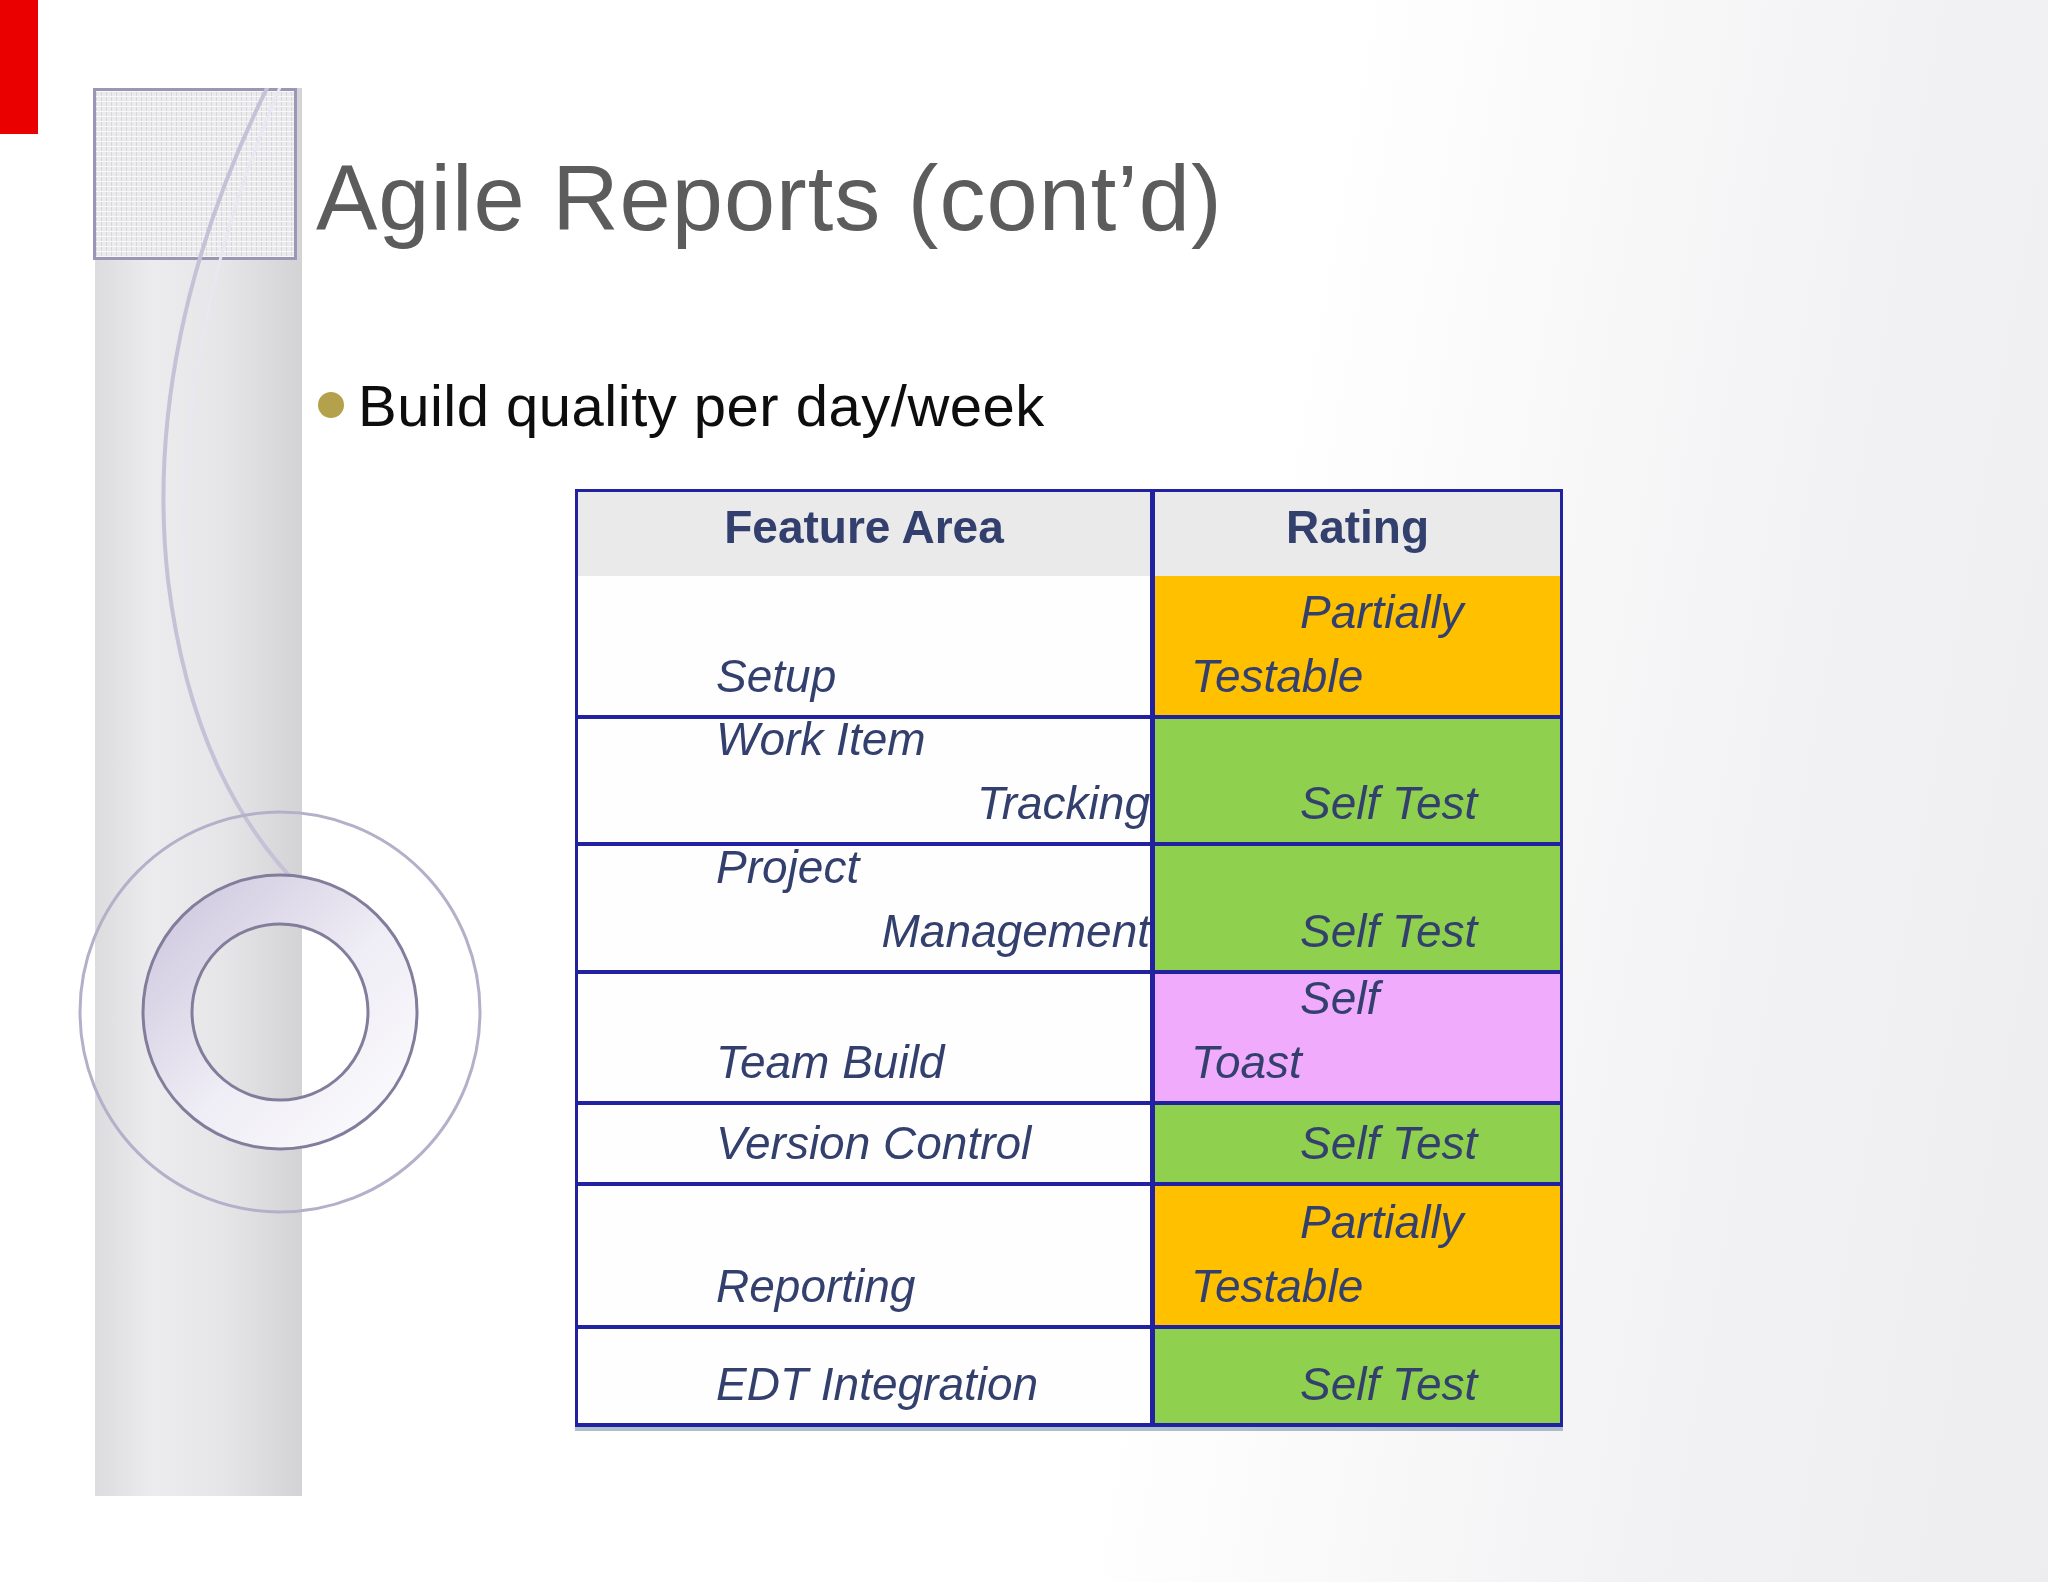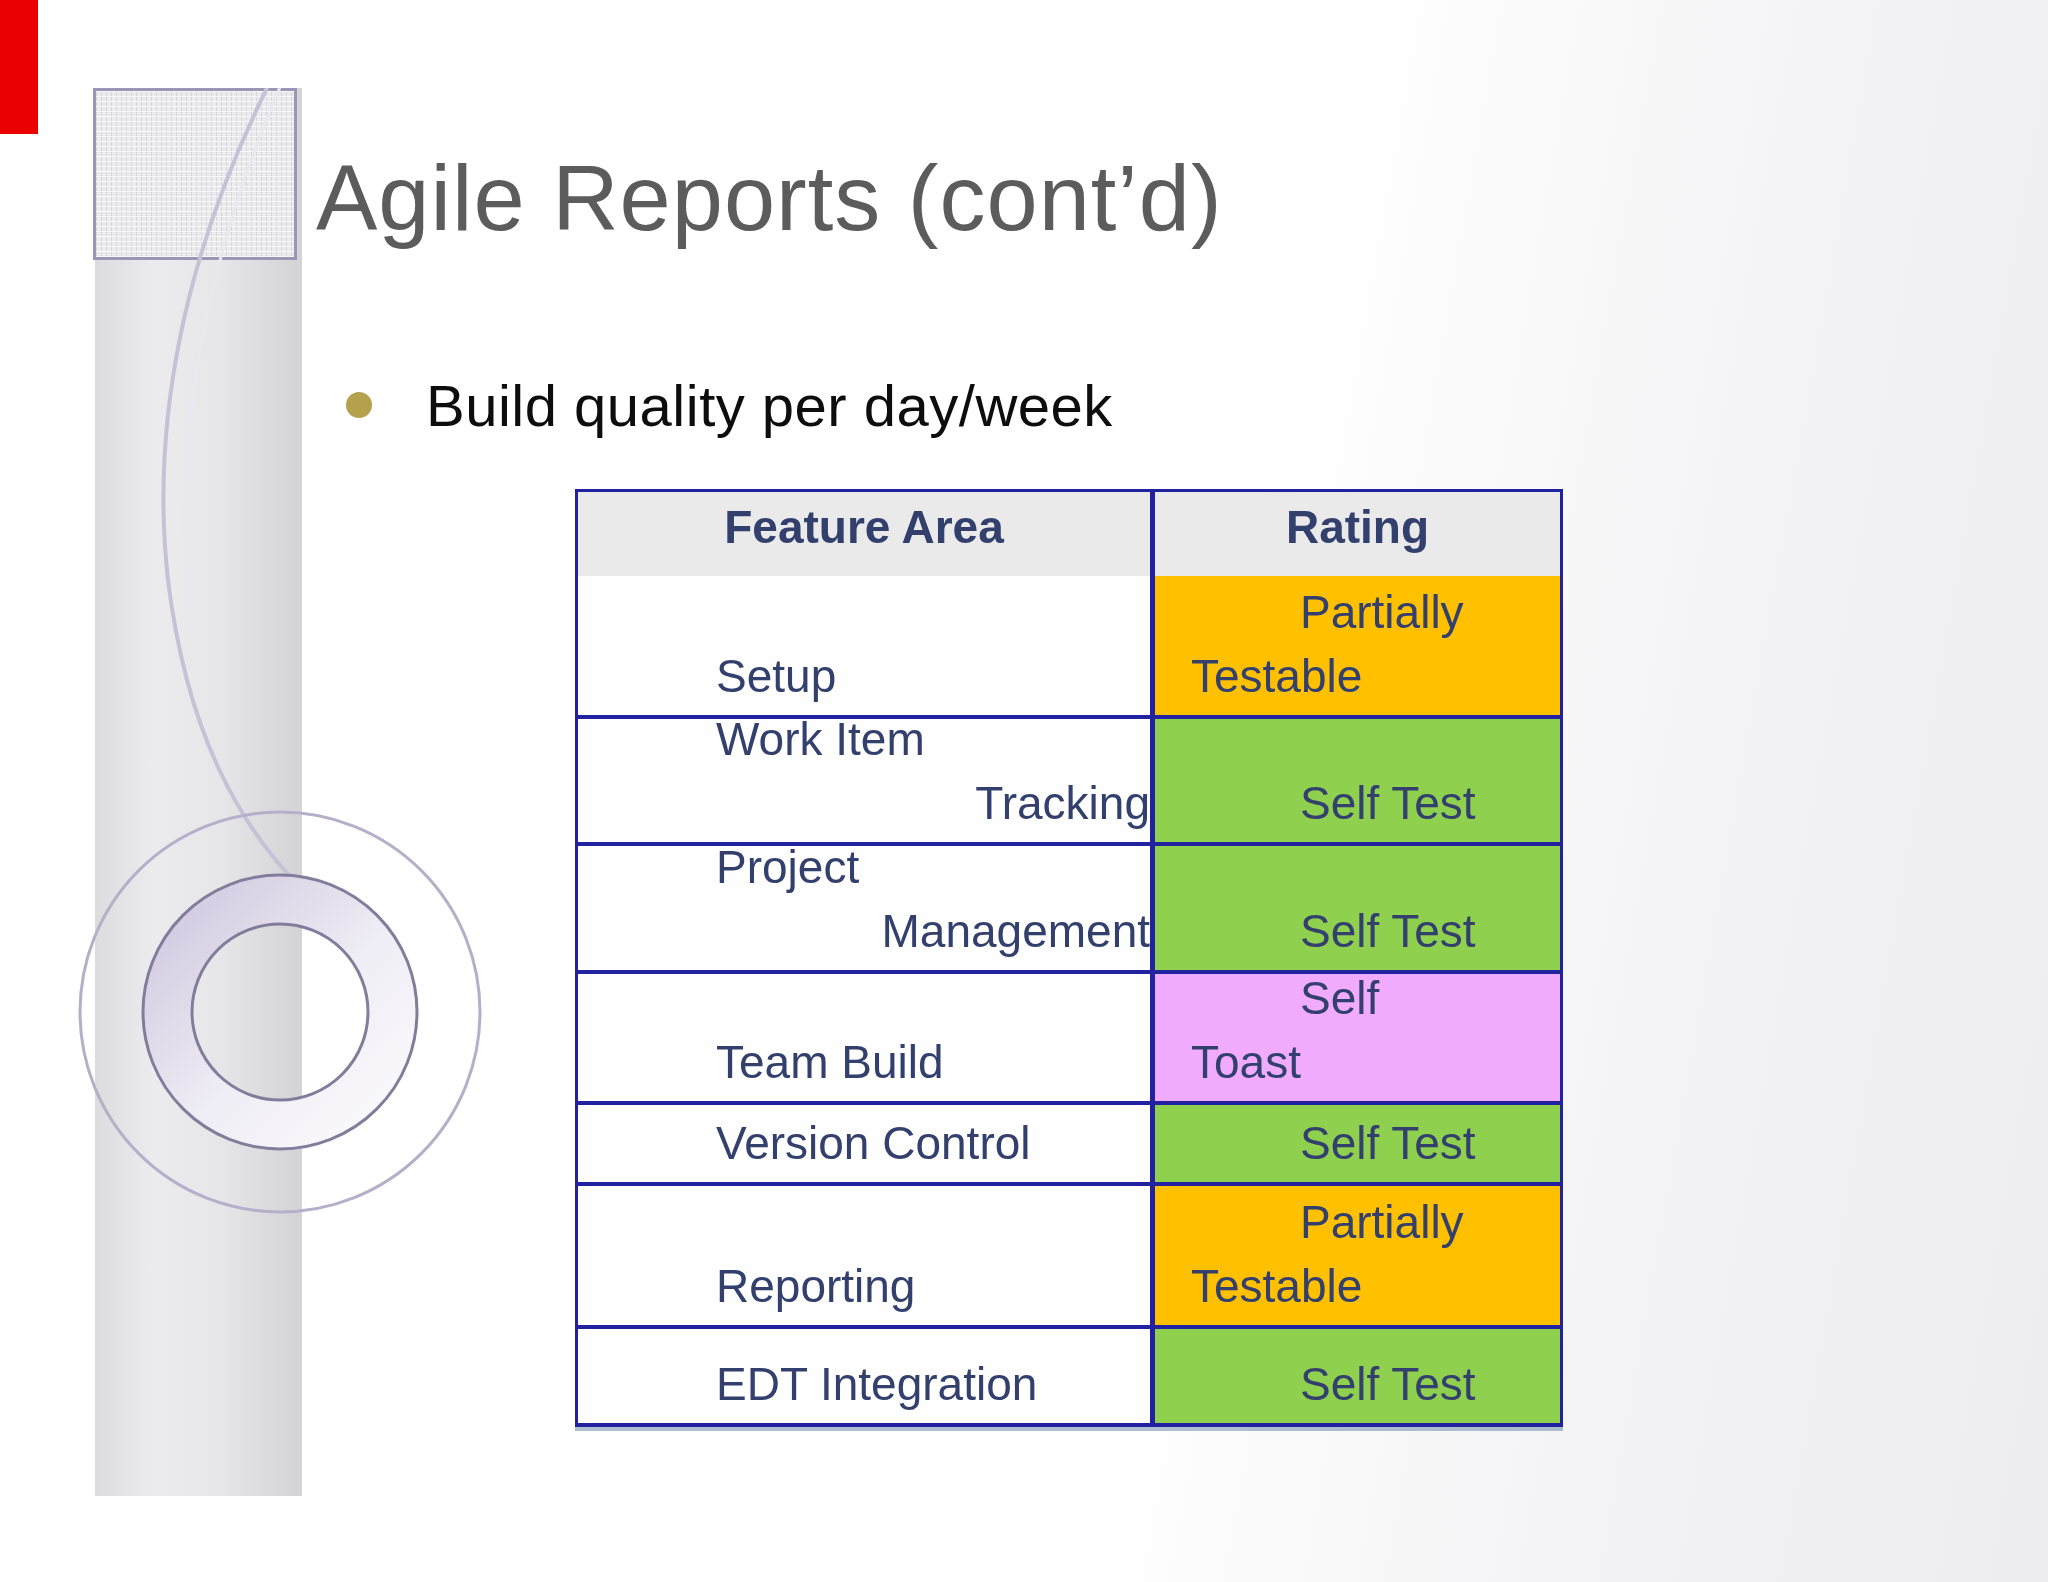--- a/index.html
+++ b/index.html
@@ -40,22 +40,22 @@
   
   .title {
     position:absolute; left:316px; top:146px;
     font-size:92px; font-weight:400; letter-spacing:1px;
     color:var(--title-color,#5c5c5c);
     white-space:nowrap;
   }
 
   
   .bullet-row {
-    position:absolute; left:346px; top:372px;
-    display:flex; align-items:flex-start; gap:54px;
+    position:absolute; left:318px; top:372px;
+    display:flex; align-items:flex-start; gap:14px;
   }
   .bullet-dot {
     width:26px; height:26px; border-radius:50%;
     background:var(--bullet-color,#b3a24b);
     margin-top:20px; flex:0 0 auto;
   }
   .bullet-text {
     font-size:58px; color:#0d0d0d; letter-spacing:0.5px;
     white-space:nowrap;
   }
@@ -77,21 +77,21 @@
     padding-bottom:7px; overflow:hidden;
   }
   .c1 { width:577px; border-right:5px solid var(--navy,#2222a0); background:#fefefe; }
   .c2 { flex:1; }
   .thead { height:84px; background:var(--header-bg,#eaeaea); }
   .thead .tcell {
     justify-content:center; align-items:center;
     font-weight:bold; padding-bottom:14px;
   }
   .thead .c1 { background:var(--header-bg,#eaeaea); }
-  .line { display:block; line-height:1.38; white-space:nowrap; }
+  .line { display:block; line-height:1.38; white-space:nowrap;font-style:italic; }
   .c1 .line.first { margin-left:138px; }
   .c1 .line.cont  { margin-left:30px;text-align:right; }
   .c2 .line.first { margin-left:145px; }
   .c2 .line.cont  { margin-left:36px; }
 </style>
 </head>
 <body>
 
 <div class="slide">
 

